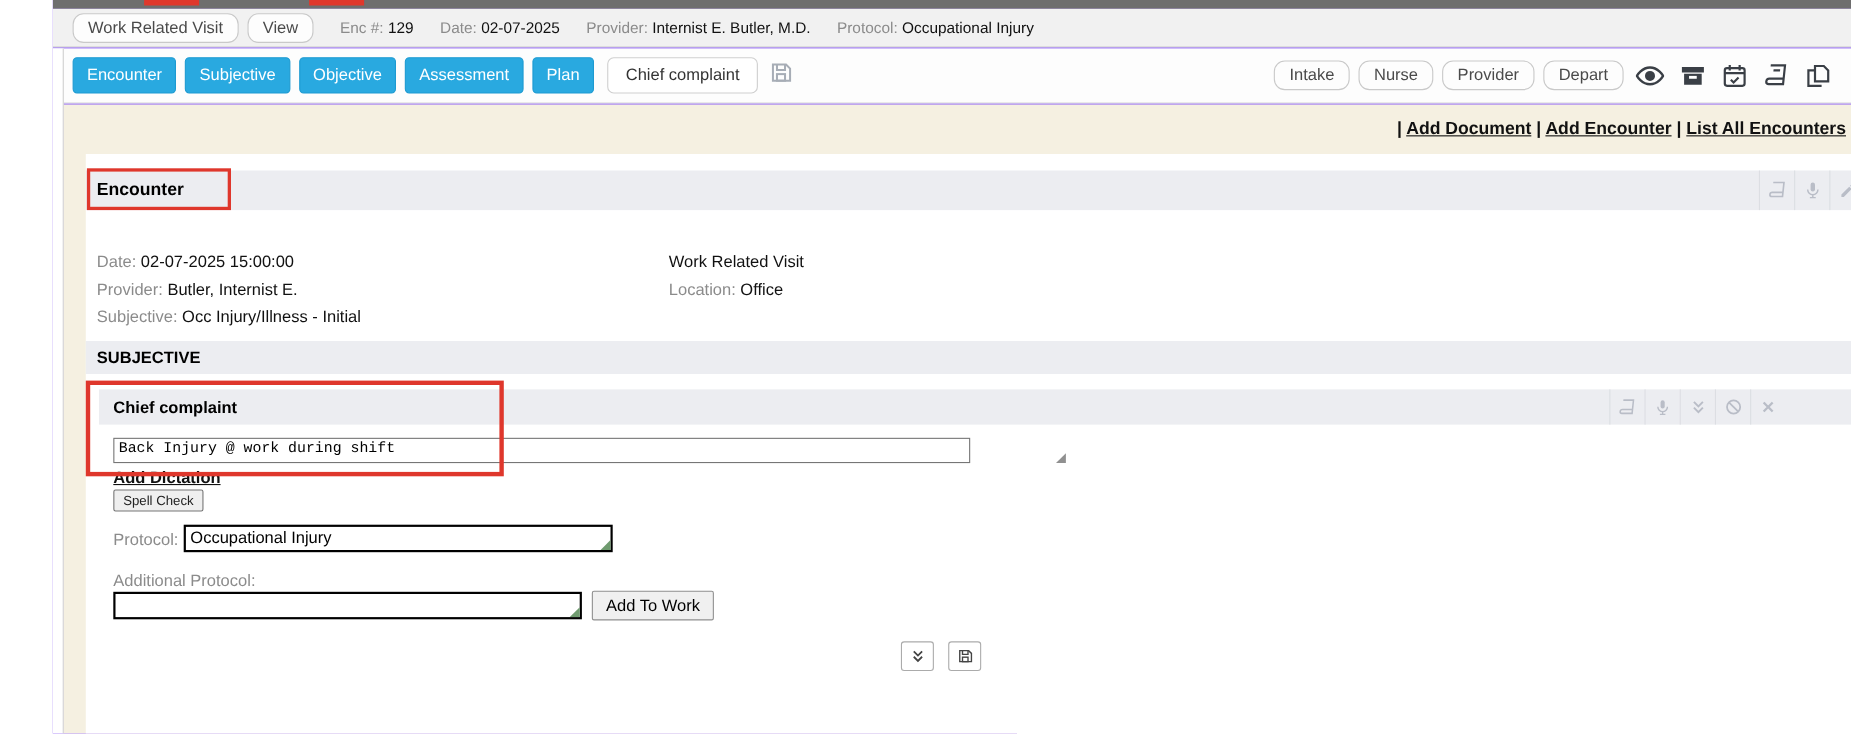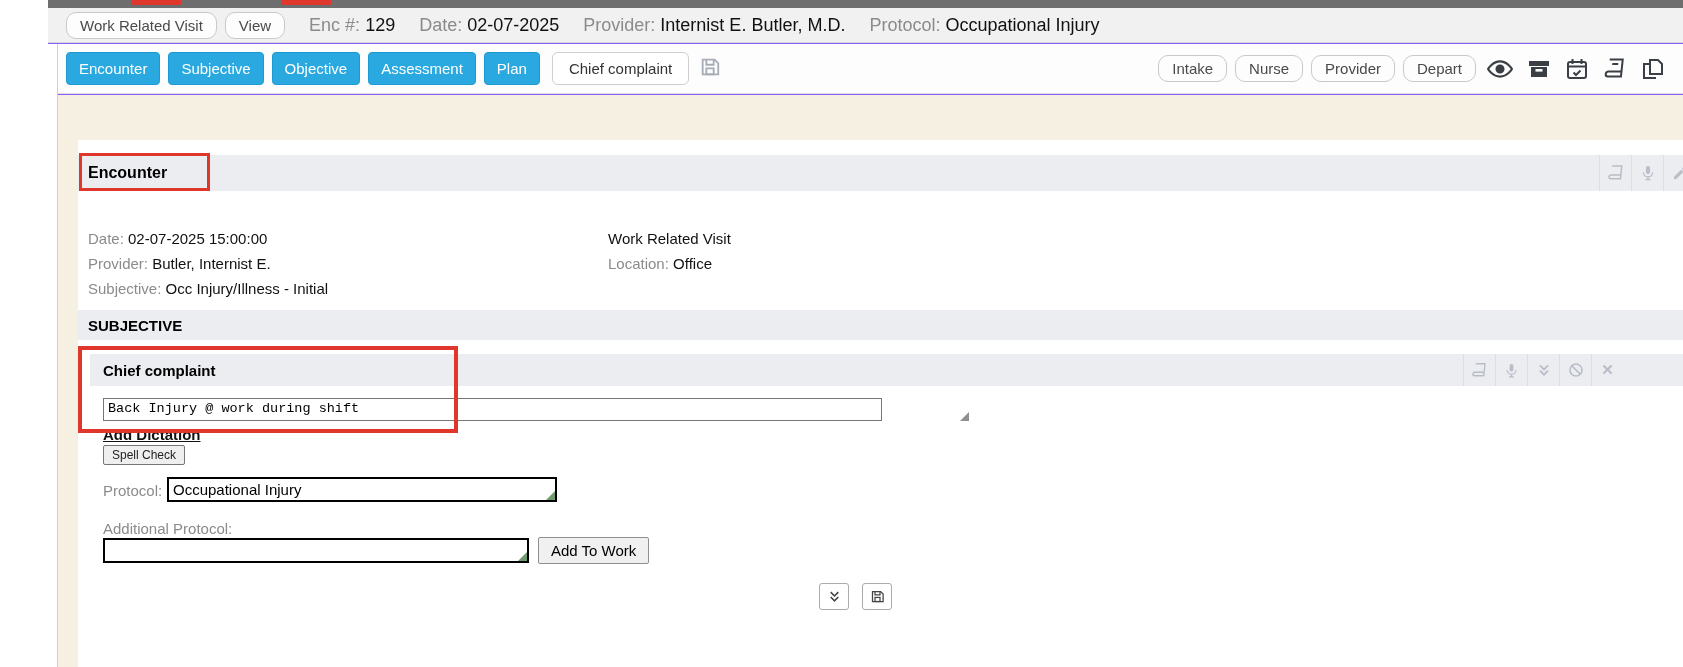--- a/index.html
+++ b/index.html
@@ -9,21 +9,21 @@
 
   
   .browser-strip { position:absolute; top:0; left:0; width:100%; height:8px; background:#6e6e6e; }
   .tab-accent { position:absolute; top:0; height:5px; background:#df372c; }
 
   
   .bar1 { position:absolute; top:8px; left:0; right:0; height:35px; background:#f1f1f1;
           border-bottom:1px solid #d8d8d8; display:flex; align-items:center; gap:8px; padding-left:18px; }
   .btn-plain { background:#fdfdfd; border:1px solid #c9c9c9; border-radius:10px; color:#4a4a4a;
                font-size:15px; padding:4px 13px; cursor:pointer; white-space:nowrap; }
-  .bar1 .field { margin-left:16px; font-size:18px; white-space:nowrap;text-align:center; }
+  .bar1 .field { margin-left:16px; font-size:14px; white-space:nowrap;text-align:center; }
   .lbl { color:#8b8b8b; }
   .val { color:#111; }
 
   
   .bar2 { position:absolute; top:44px; left:0; right:0; height:50px; background:#fdfdfd;
           border-bottom:1px solid #e0e0e0; display:flex; align-items:center; justify-content:space-between;
           padding:0 2px 0 18px; }
   .grp { display:flex; align-items:center; gap:8px; }
   .btn-blue { background:#29a9e0; border:1px solid #1d9ad1; border-radius:4px; color:#fff;
               font-size:15px; padding:7px 12px; cursor:pointer; white-space:nowrap; }
@@ -178,20 +178,28 @@
           <circle cx="10" cy="11" r="2.4" fill="#fdfdfd"></circle>
         </svg>
       </button>
     </div>
   </div>
 
   <div class="gutter"></div>
 
   <div class="content">
 
+    <div class="links-line">
+      <span class="sep">|</span>
+      <a>Add Document</a>
+      <span class="sep">|</span>
+      <a>Add Encounter</a>
+      <span class="sep">|</span>
+      <a>List All Encounters</a>
+    </div>
 
     <div class="panel">
 
       <div class="sec-bar" style="top:15px;height:36px;">
         <span class="sec-title">Encounter</span>
         <div class="hdr-icons" style="right:4px;">
           <span class="hdr-cell">
             <svg width="18" height="18" viewBox="0 0 24 24" fill="none" stroke="currentColor" stroke-width="2">
               <path d="M7 2.5h13v17H7a2.5 2.5 0 0 1 0-5h13" transform="skewX(-6)"></path>
             </svg>

